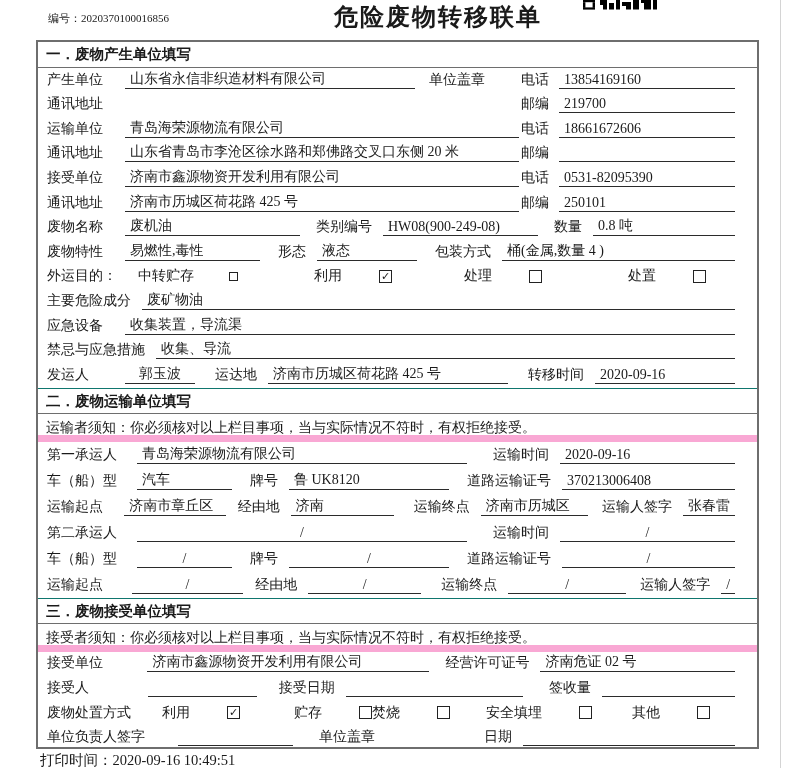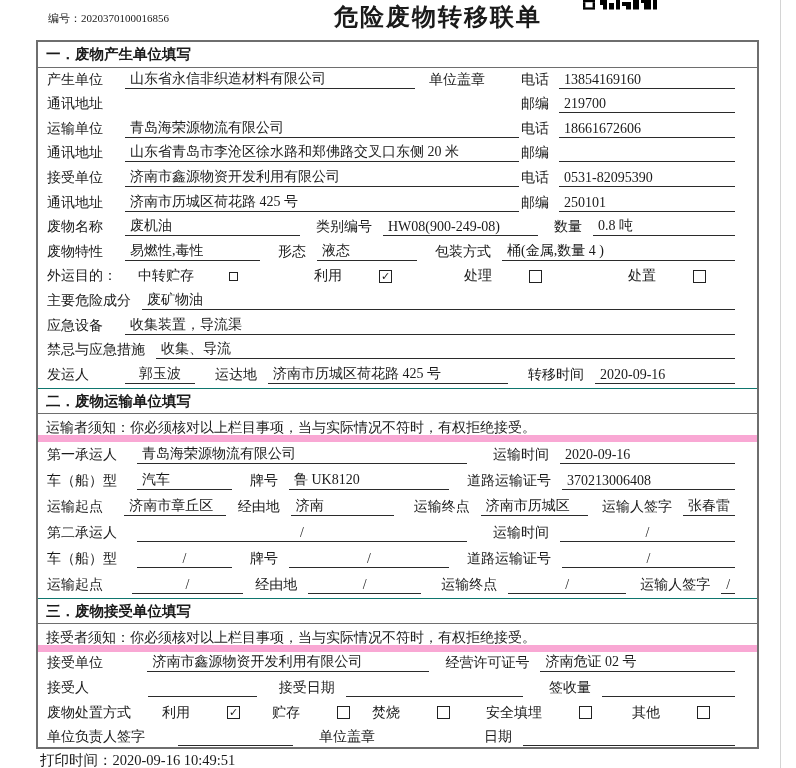--- a/index.html
+++ b/index.html
@@ -58,21 +58,21 @@
   .right { width:216px; display:flex; align-items:flex-end; flex:none; }
   .sp { flex:1; }
 
   .w70{width:70px;text-align:center;} .w95{width:95px;} .w100{width:100px;} .w110{width:110px;}
   .w115{width:115px;} .w118{width:118px;} .w120{width:120px;} .w125{width:125px;}
   .w135{width:135px;} .w155{width:155px;} .w160{width:160px;} .w175{width:175px;}
   .w180{width:180px;} .w200{width:200px;} .w240{width:240px;} .w290{width:290px;} .w330{width:330px;}
 
   .opt { display:flex; align-items:center;gap:29px; }
   .ow1{width:176px;} .ow2{width:150px;} .ow3{width:164px;}
-  .dw1{width:110px;} .dw2{width:100px;} .dw3{width:114px;text-align:right;} .dw4{width:146px;}
+  .dw1{width:110px;} .dw2{width:100px;justify-content:flex-end;} .dw3{width:114px;text-align:right;} .dw4{width:146px;}
   .cb {
     display:inline-block; width:13px; height:13px;
     border:1.5px solid #222; margin-left:8px;
     font-size:11px; line-height:11px; text-align:center;
     font-family:"DejaVu Sans",sans-serif;
   }
   .cb.small { width:9px; height:9px; margin-left:6px; }
 
   .print-time { position:absolute; left:40px; top:751px; font-size:14.5px; white-space:nowrap; }
 </style>

